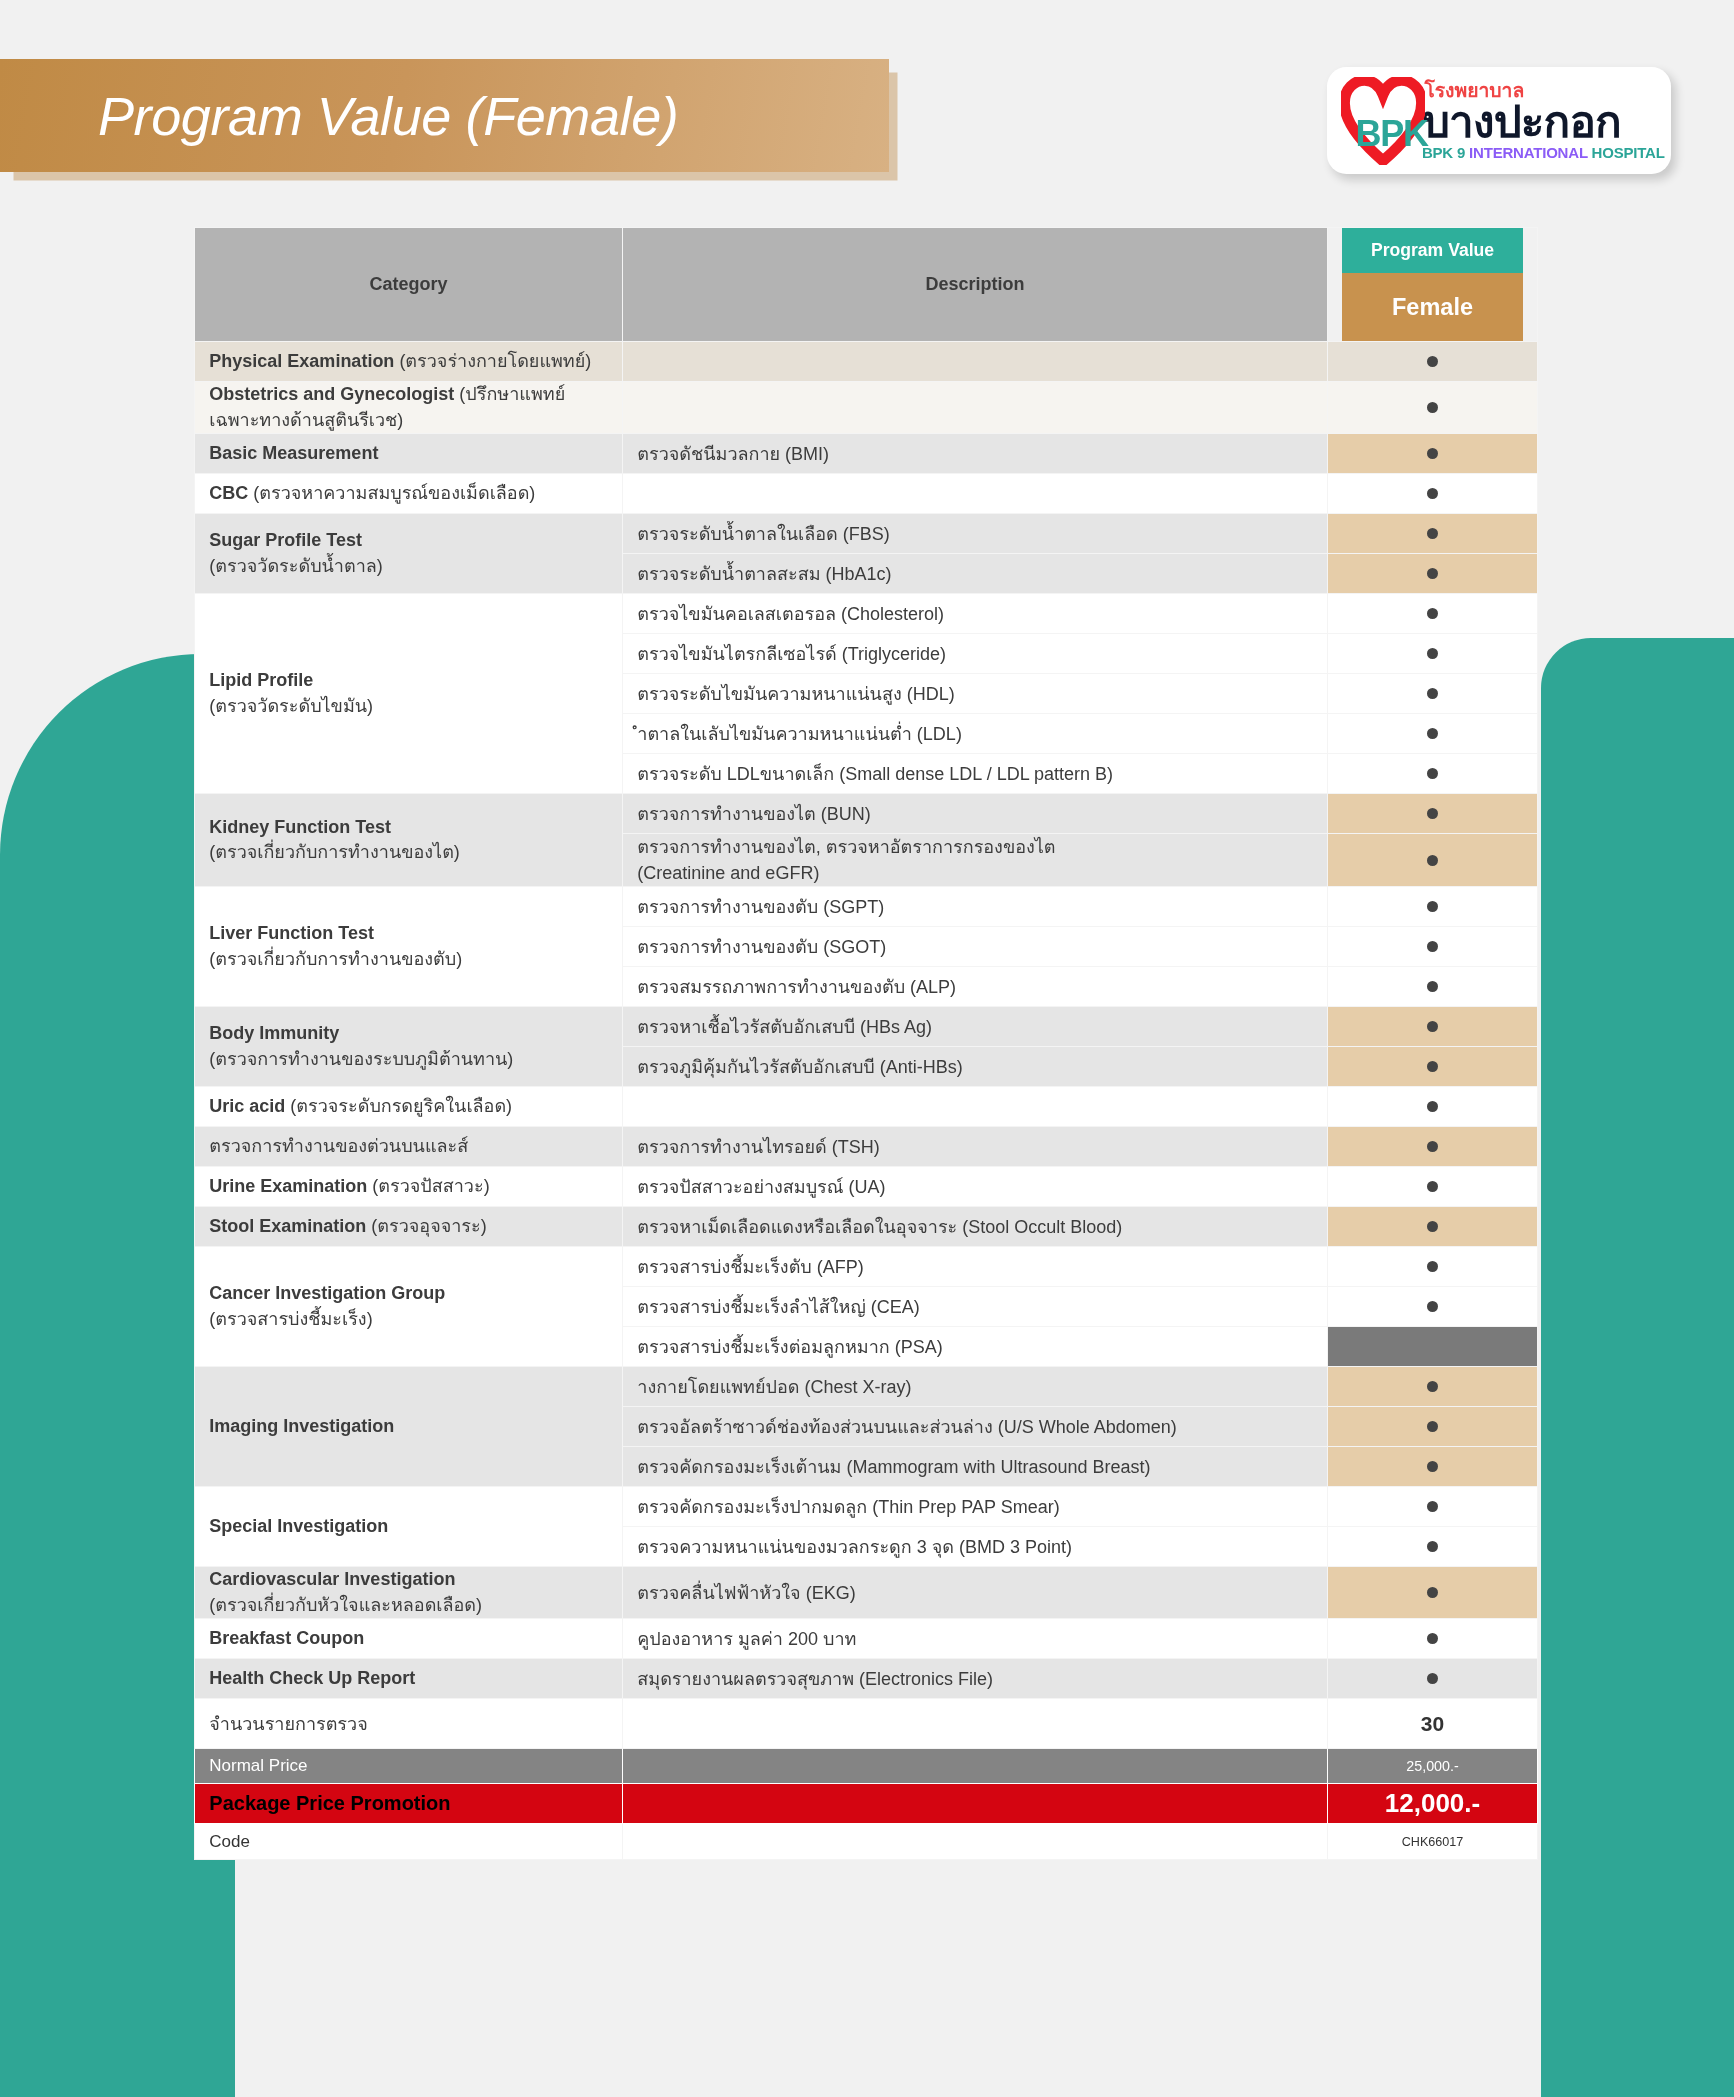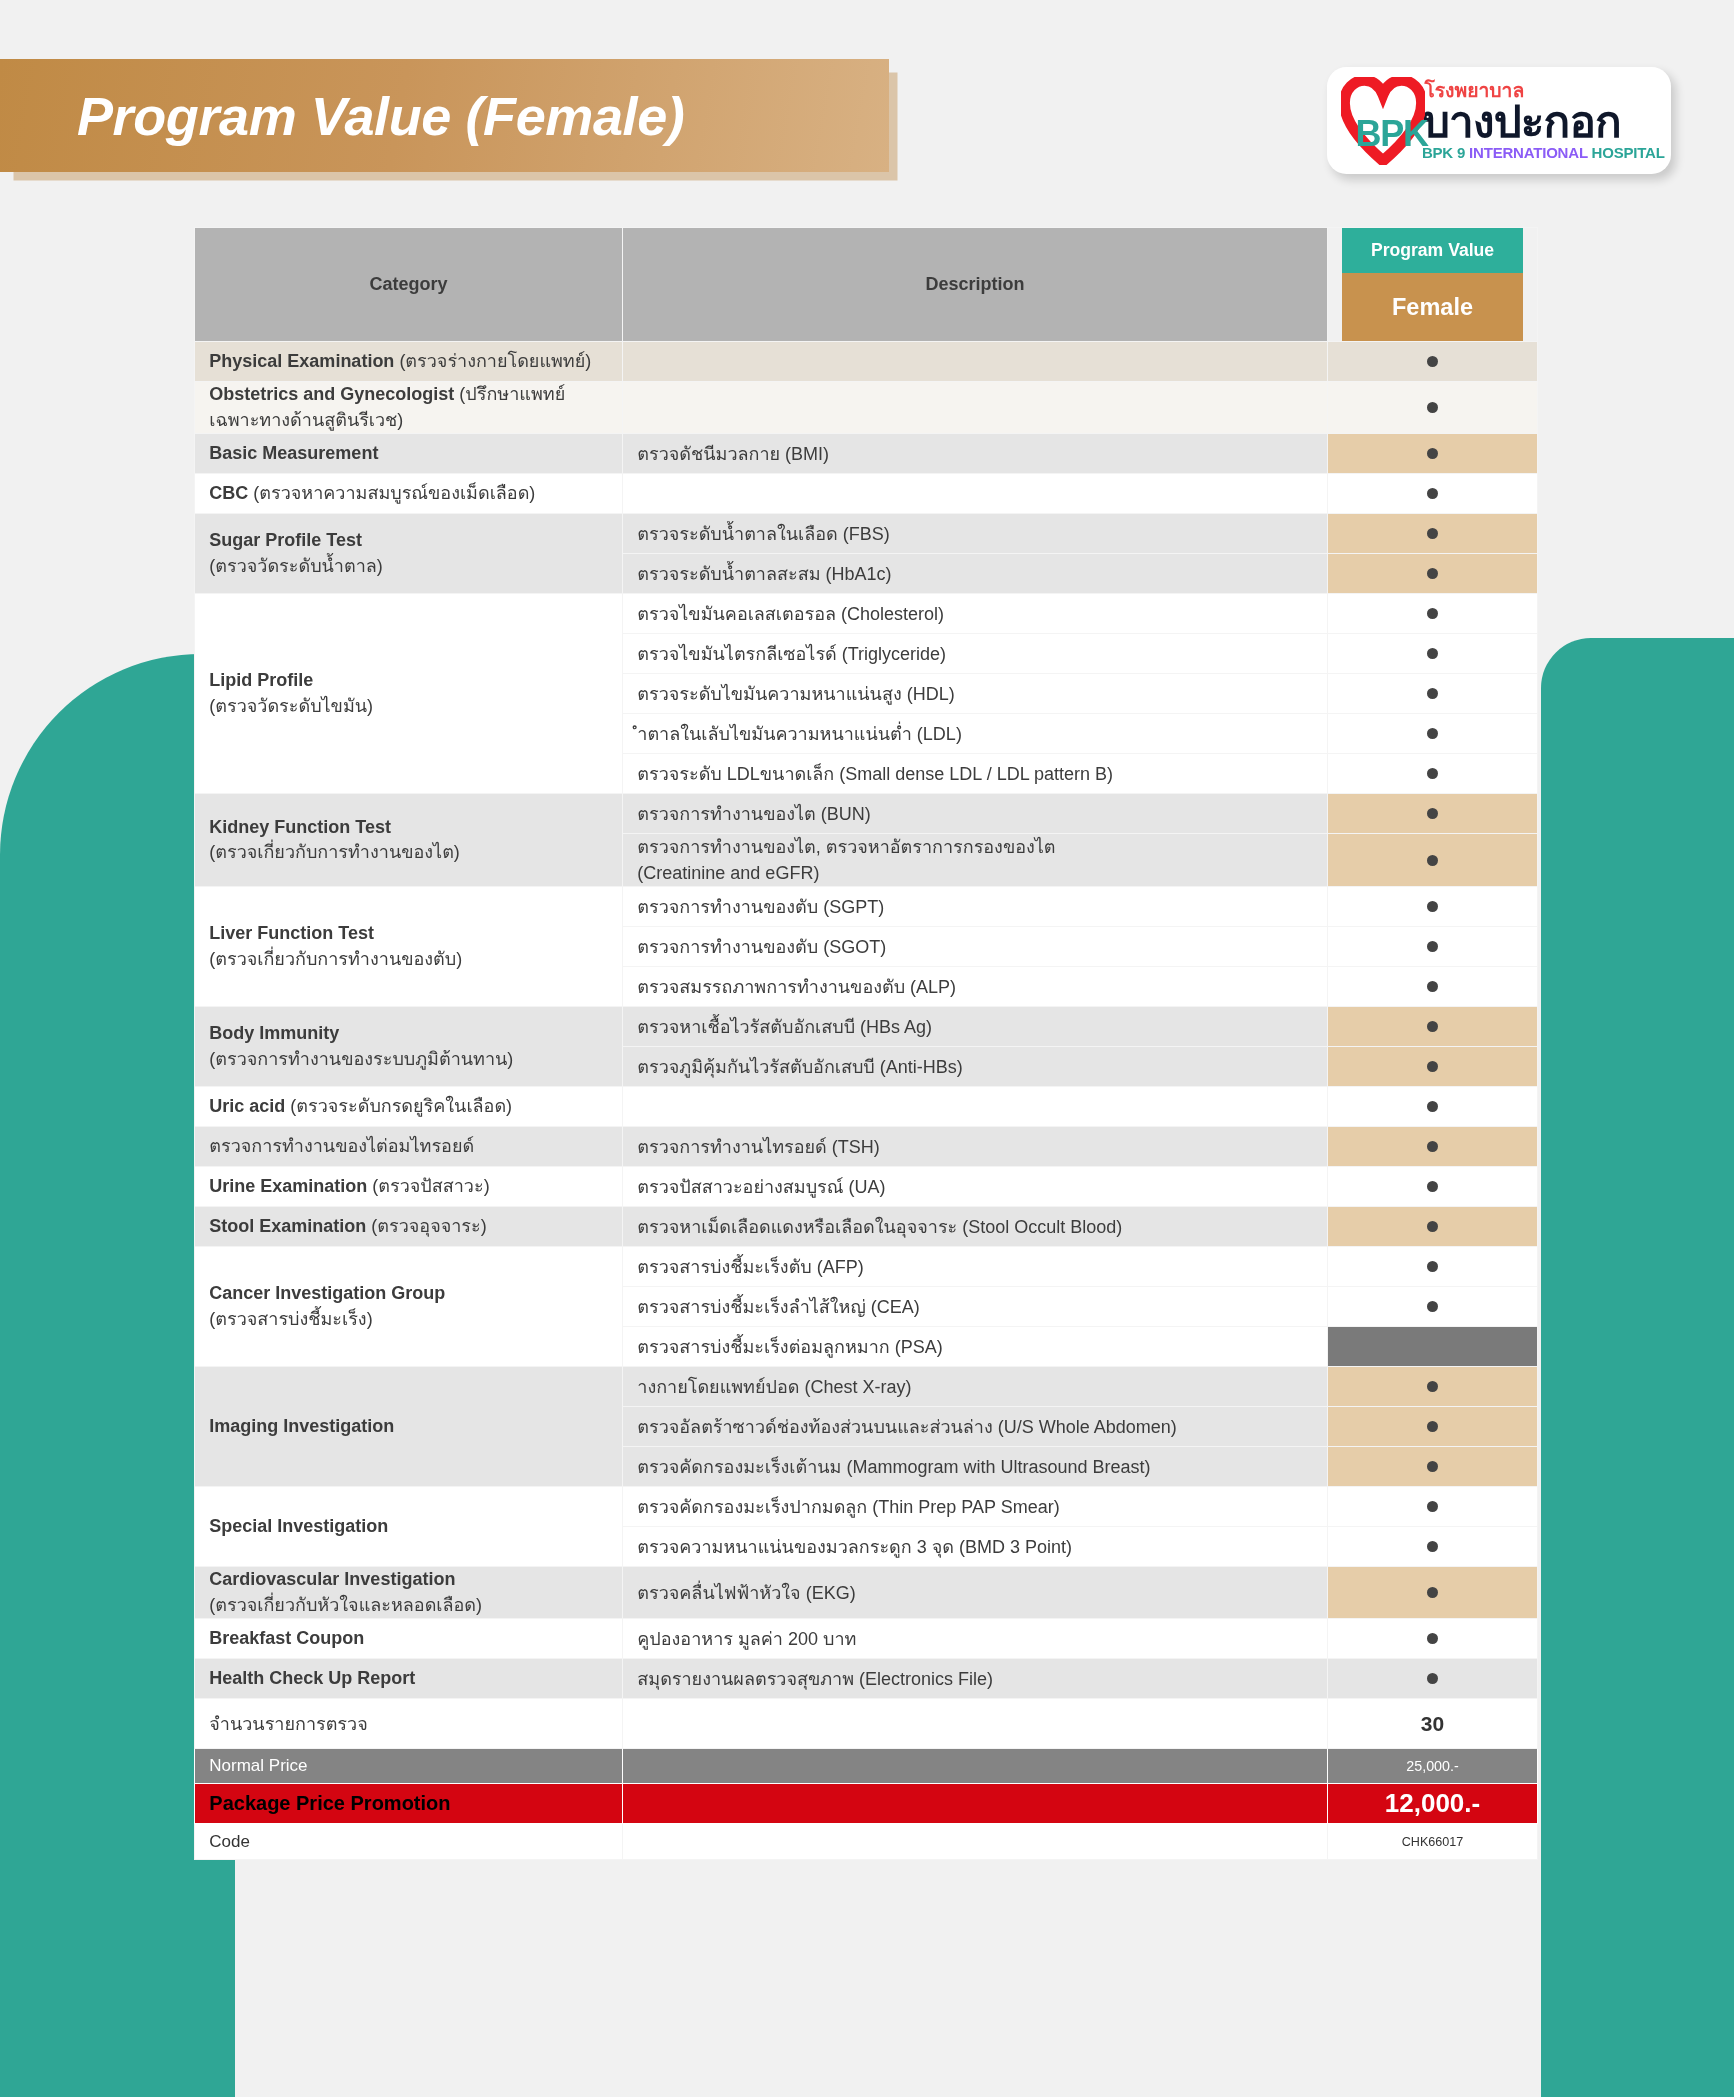--- a/index.html
+++ b/index.html
@@ -26,22 +26,22 @@
   }
 
   
   .title-banner{
     position:absolute;left:0px;top:59px;width:889px;height:113px;
     background:linear-gradient(100deg,#c08a45 0%,#c9955a 45%,#d8b183 100%);
     z-index:4;display:flex;align-items:center;
     box-shadow:11px 11px 0 -2.5px rgba(200,160,110,.55);
   }
   .title-banner .title-text{
-    color:#fff;font-size:54px;font-weight:bold;font-style:italic;
-    letter-spacing:-0.4px;padding-left:77px;white-space:nowrap;
+    color:#fff;font-size:54px;font-weight:normal;font-style:italic;
+    letter-spacing:-0.4px;padding-left:98px;white-space:nowrap;
   }
 
   .logo-box{
     position:absolute;right:63px;top:67px;width:344px;height:107px;
     background:#fff;border-radius:19.3px;z-index:5;
     box-shadow:4.2px 5.9px 9.2px rgba(0,0,0,.16);
     display:flex;align-items:center;padding-left:14.3px;box-sizing:border-box;
   }
   .heart-mark{position:relative;width:84px;height:88px;flex:0 0 84px;}
   .heart-mark svg{position:absolute;left:0;top:0;}
@@ -246,21 +246,21 @@
         <tr class="t-gray">
           <td class="desc-cell row-h">ตรวจภูมิคุ้มกันไวรัสตับอักเสบบี (Anti-HBs)</td>
           <td class="val"><span class="dot"></span></td>
         </tr>
         <tr class="t-white">
           <td class="cat-cell"><span class="cat-en">Uric acid </span><span class="cat-th">(ตรวจระดับกรดยูริคในเลือด)</span></td>
           <td class="desc-cell row-h"></td>
           <td class="val plain"><span class="dot"></span></td>
         </tr>
         <tr class="t-gray">
-          <td class="cat-cell"><span class="cat-th">ตรวจการทำงานของไต่อมไทรอยด์</span></td>
+          <td class="cat-cell"><span class="cat-th">ตรวจการทำงานของต่วนบนและส์</span></td>
           <td class="desc-cell row-h">ตรวจการทำงานไทรอยด์ (TSH)</td>
           <td class="val"><span class="dot"></span></td>
         </tr>
         <tr class="t-white">
           <td class="cat-cell"><span class="cat-en">Urine Examination </span><span class="cat-th">(ตรวจปัสสาวะ)</span></td>
           <td class="desc-cell row-h">ตรวจปัสสาวะอย่างสมบูรณ์ (UA)</td>
           <td class="val plain"><span class="dot"></span></td>
         </tr>
         <tr class="t-gray">
           <td class="cat-cell"><span class="cat-en">Stool Examination </span><span class="cat-th">(ตรวจอุจจาระ)</span></td>

